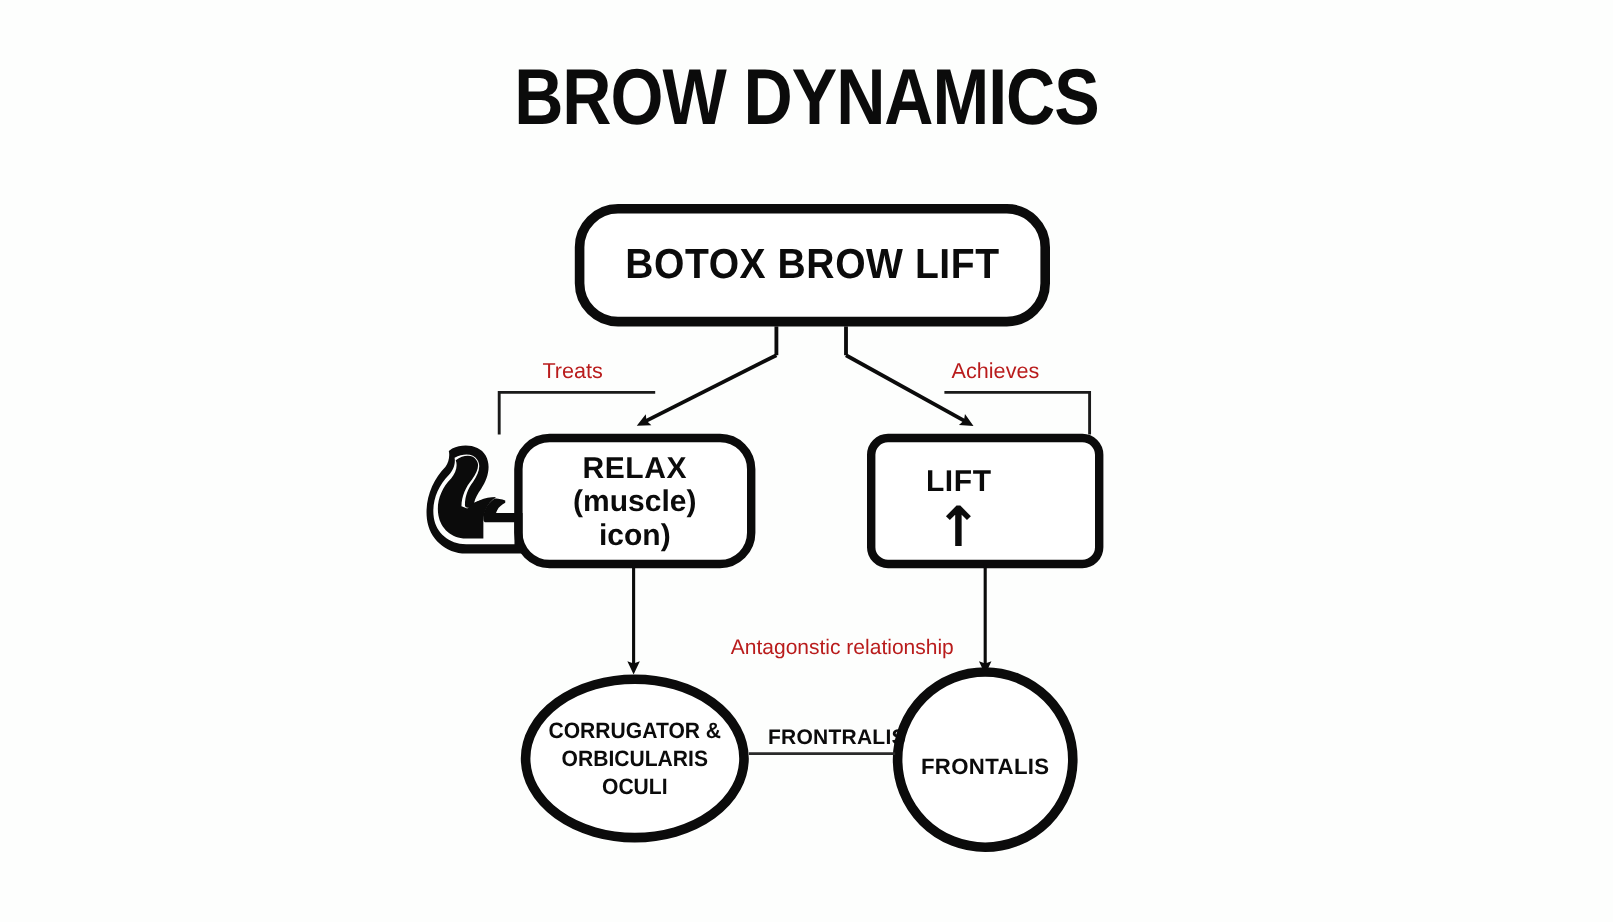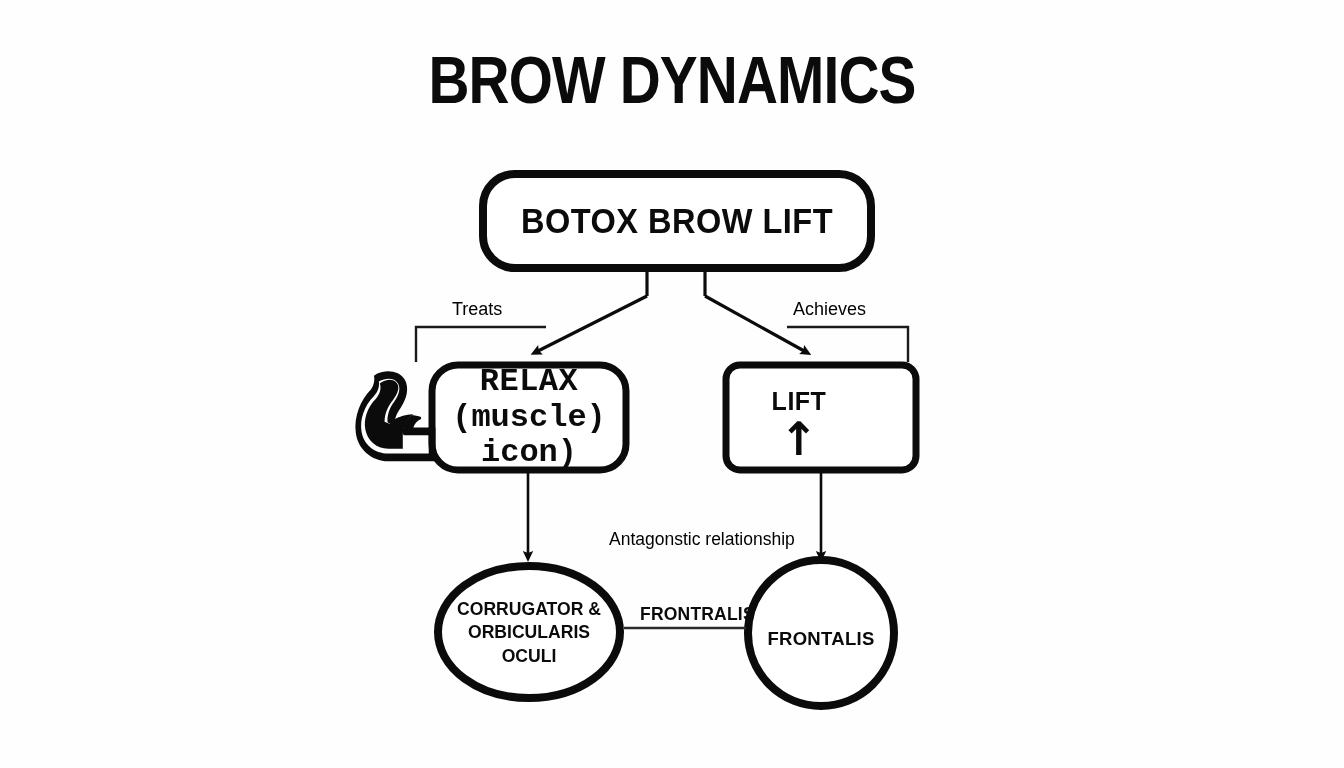--- a/index.html
+++ b/index.html
@@ -54,24 +54,23 @@
     width:388px; height:94px;
     font-size:35px;
     font-weight:bold;
     letter-spacing:0.5px;
     transform:scaleX(0.93);
   }
 
   #relax-label {
     left:432px; top:365px;
     width:194px; height:105px;
-    font-size:32px;
+    font-size:25px;
     font-weight:bold;
     line-height:1.12;
-    font-family:Liberation Mono, monospace;
   }
   #relax-label .ln1 { letter-spacing:0.5px; }
 
   #lift-label {
     left:704px; top:365px;
     width:190px; height:105px;
     font-size:25px;
     font-weight:bold;
     letter-spacing:0.5px;
     justify-content:center;
@@ -98,21 +97,21 @@
     width:146px; height:146px;
     font-size:18.5px;
     font-weight:bold;
     letter-spacing:0.3px;
     text-align:center;
   }
 
   
   .edge-label {
     position:absolute;
-    color:#000000;
+    color:#b91c1c;
     font-size:18px;
     white-space:nowrap;
   }
   #lbl-treats   { left:452px; top:299px; }
   #lbl-achieves { left:793px; top:299px; }
   #lbl-antag    { left:609px; top:529px; font-size:17.5px; }
   #lbl-frontralis {
     left:640px; top:604px;
     font-size:17.5px;
     font-weight:bold;

